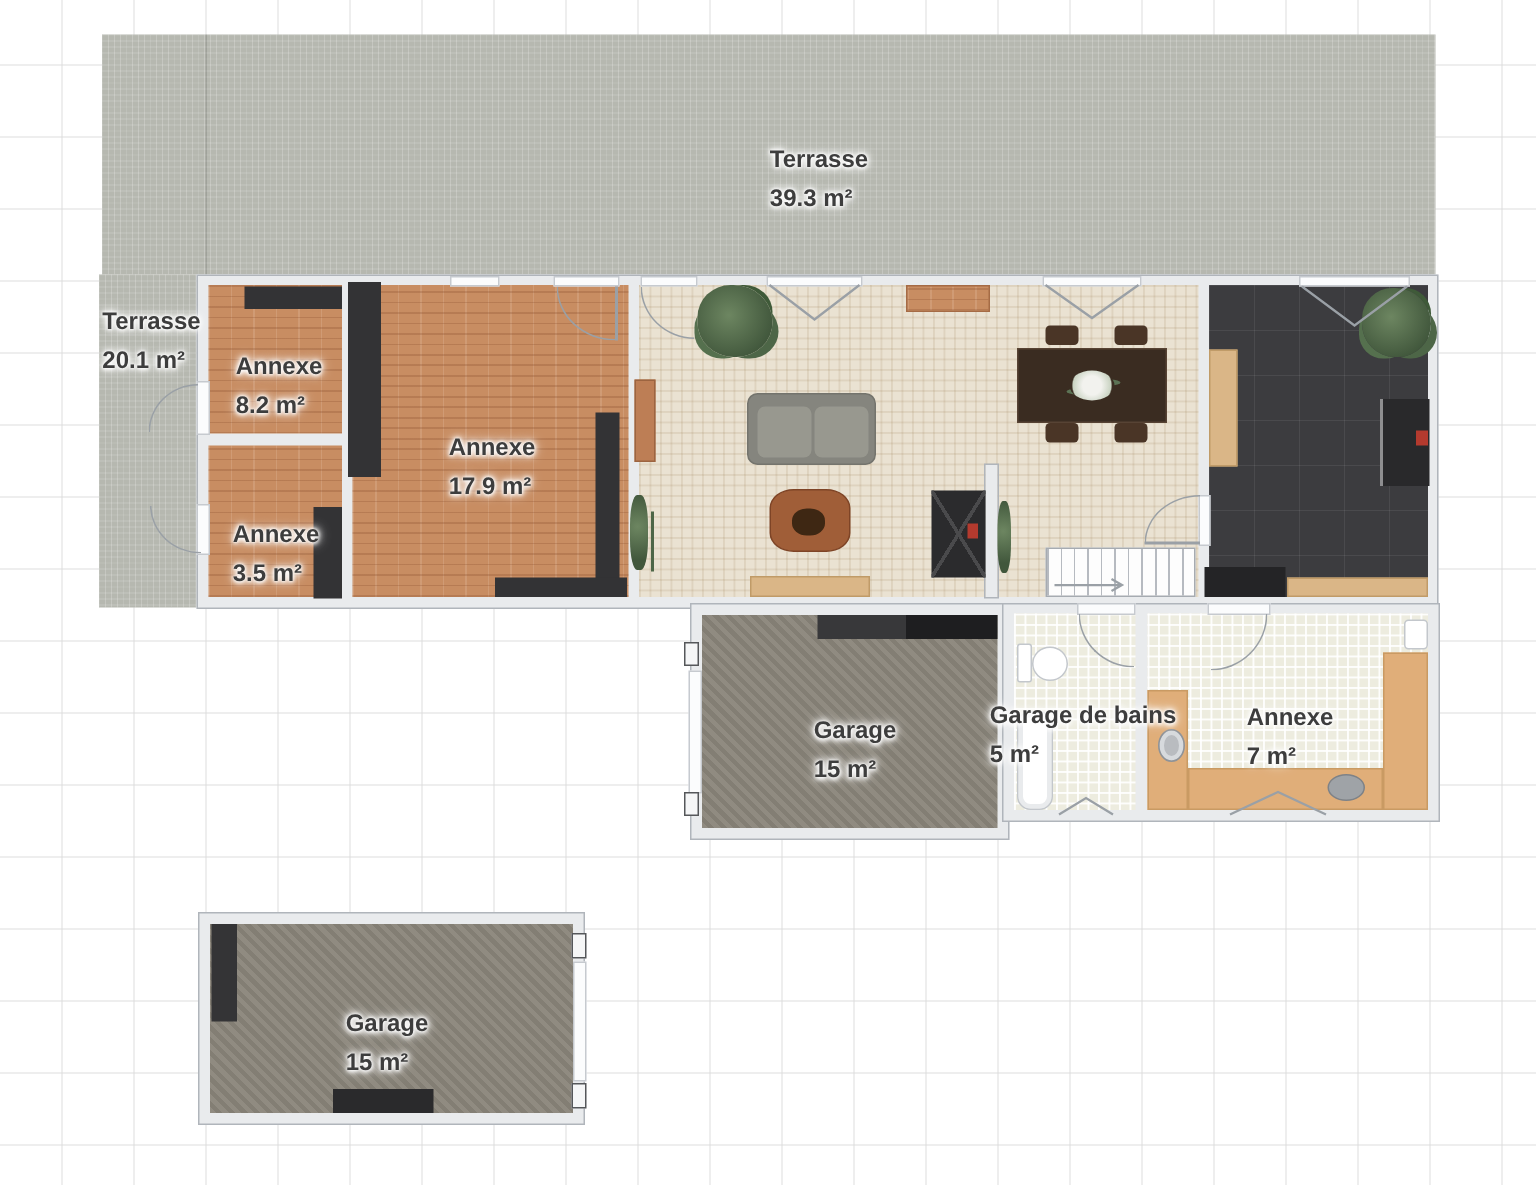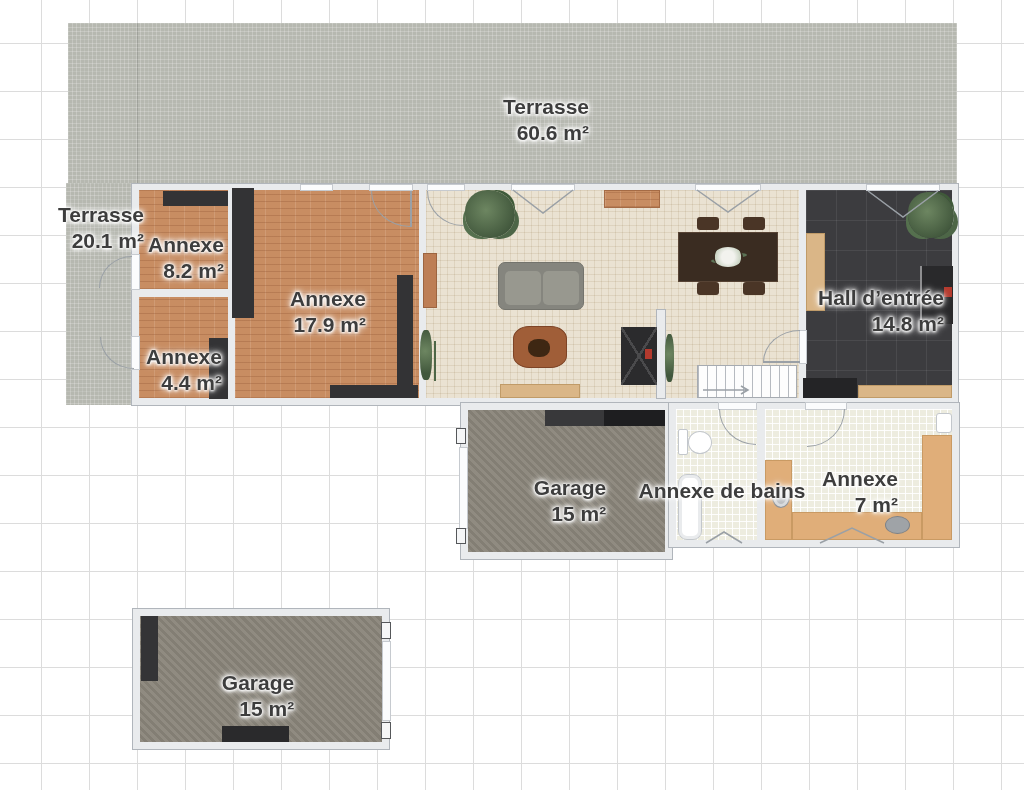--- a/index.html
+++ b/index.html
@@ -37,22 +37,22 @@
     background-image:repeating-linear-gradient(45deg,rgba(255,255,255,.05) 0 3px,rgba(0,0,0,.05) 3px 6px);}
   .dark{background:#333335;}
   .wood{background:#dab687;border:1px solid #c09b68;box-sizing:border-box;}
   .counter{background:#e0ae79;border:1px solid #c99a63;box-sizing:border-box;}
   .white-thr{background:#fbfcfd;border:1px solid #c6cacf;box-sizing:border-box;}
   .arc{box-sizing:border-box;}
   .arc-bl{border-left:1.5px solid #9aa0a6;border-bottom:1.5px solid #9aa0a6;border-radius:0 0 0 100%;}
   .arc-br{border-right:1.5px solid #9aa0a6;border-bottom:1.5px solid #9aa0a6;border-radius:0 0 100% 0;}
   .arc-tl{border-left:1.5px solid #9aa0a6;border-top:1.5px solid #9aa0a6;border-radius:100% 0 0 0;}
   .leafline{background:#9aa0a6;}
-  .lbl{position:absolute;transform:translate(-50%,-50%);text-align:right;
-    font-weight:700;font-size:21px;line-height:26px;color:#3d3d3d;white-space:nowrap;
+  .lbl{position:absolute;transform:translate(-50%,-50%);text-align:left;
+    font-weight:700;font-size:16px;line-height:26px;color:#3d3d3d;white-space:nowrap;
     text-shadow:0 0 2px #fff,0 0 4px #fff,0 0 6px #fff,0 0 9px #fff,0 1px 3px #fff;}
   .lbl span{display:block;}
   .plant{background:radial-gradient(circle at 42% 42%,#6d8661,#41573c 75%);
     border-radius:46% 54% 50% 50%;
     box-shadow:9px 6px 0 -5px #4d6647,-8px 7px 0 -6px #55704e,7px -7px 0 -7px #3f5a39;}
   .stairs{background:#fdfdfd;border:1px solid #a6abb1;box-sizing:border-box;
     background-image:repeating-linear-gradient(90deg,#b6bac0 0 1px,transparent 1px 9px);}
   .bracket{background:#f5f6f7;border:1px solid #55575a;box-sizing:border-box;}
   .fixture{background:#ffffff;border:1px solid #c3c7cc;box-sizing:border-box;}
   svg.overlay{position:absolute;left:0;top:0;pointer-events:none;}
@@ -170,48 +170,45 @@
     <polyline points="513,190 543,213 573,190" fill="none" stroke="#9aa0a6" stroke-width="1.5"></polyline>
     <polyline points="697,190 728,212 759,190" fill="none" stroke="#9aa0a6" stroke-width="1.5"></polyline>
     <polyline points="868,191 903,217 938,191" fill="none" stroke="#9aa0a6" stroke-width="1.5"></polyline>
     <polyline points="820,543 852,528 884,543" fill="none" stroke="#9aa0a6" stroke-width="1.5"></polyline>
     <polyline points="706,543 724,532 742,543" fill="none" stroke="#9aa0a6" stroke-width="1.5"></polyline>
     <path d="M703,390 H748 M741,386 L748,390 L741,394" fill="none" stroke="#9aa0a6" stroke-width="1.5"></path>
   </svg>
 
   <div class="lbl" style="left:546px;top:120px;">
     <span>Terrasse</span>
-    <span>60.6 m²</span>
+    <span>39.3 m²</span>
   </div>
   <div class="lbl" style="left:101px;top:228px;">
     <span>Terrasse</span>
     <span>20.1 m²</span>
   </div>
   <div class="lbl" style="left:186px;top:258px;">
     <span>Annexe</span>
     <span>8.2 m²</span>
   </div>
   <div class="lbl" style="left:184px;top:370px;">
     <span>Annexe</span>
-    <span>4.4 m²</span>
+    <span>3.5 m²</span>
   </div>
   <div class="lbl" style="left:328px;top:312px;">
     <span>Annexe</span>
     <span>17.9 m²</span>
-  </div>
-  <div class="lbl" style="left:881px;top:311px;">
-    <span>Hall d’entrée</span>
-    <span>14.8 m²</span>
   </div>
   <div class="lbl" style="left:570px;top:501px;">
     <span>Garage</span>
     <span>15 m²</span>
   </div>
   <div class="lbl" style="left:722px;top:491px;">
-    <span>Annexe de bains</span>
+    <span>Garage de bains</span>
+    <span>5 m²</span>
   </div>
   <div class="lbl" style="left:860px;top:492px;">
     <span>Annexe</span>
     <span>7 m²</span>
   </div>
   <div class="lbl" style="left:258px;top:696px;">
     <span>Garage</span>
     <span>15 m²</span>
   </div>
 

